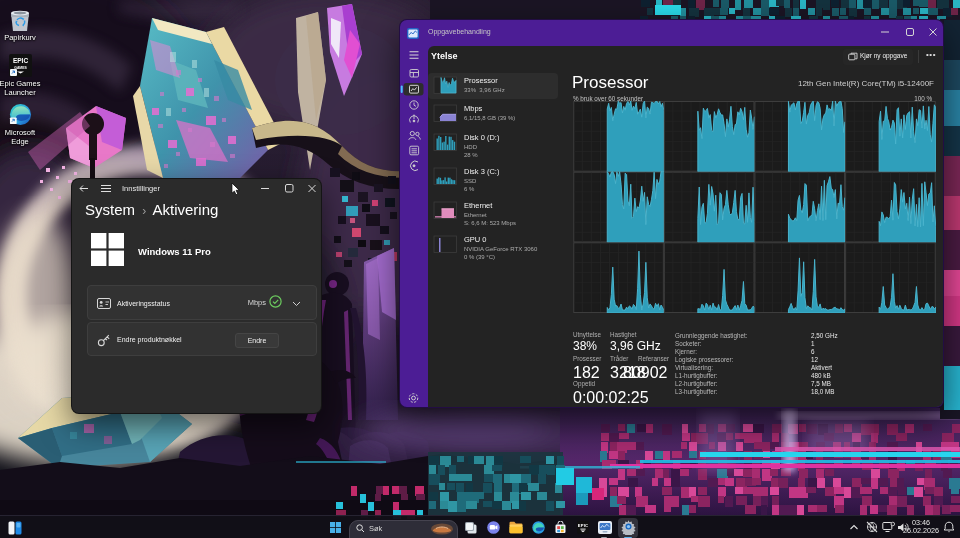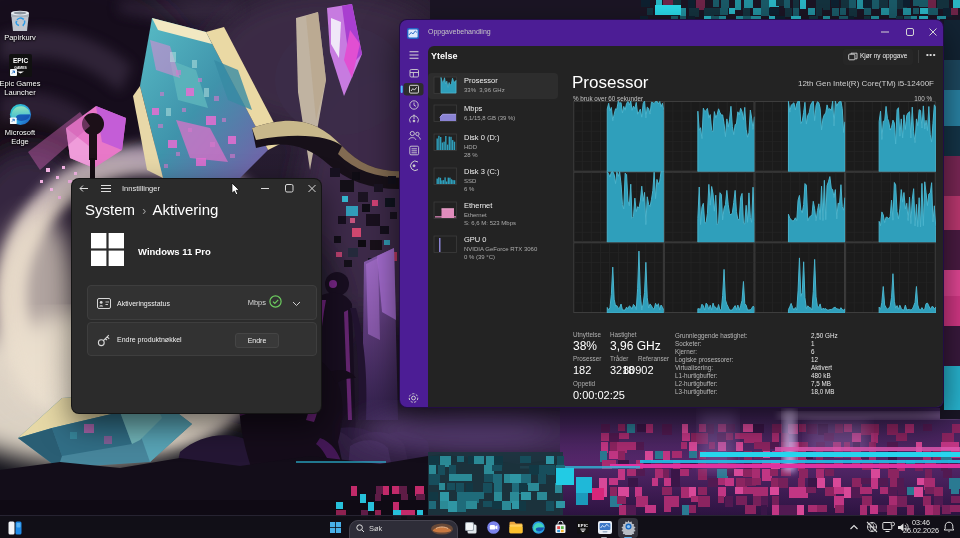--- a/index.html
+++ b/index.html
@@ -19,21 +19,21 @@
 #tm { position:absolute; left:399px; top:19px; width:545px; height:389px; background:#4c1d95; border-radius:8px; box-shadow:0 14px 34px rgba(0,0,0,.6); border:1px solid rgba(0,0,0,.55); overflow:hidden; }
 #tm .title { position:absolute; left:28px; top:8px; font-size:7px; color:#c6c6c6; }
 #tm-main { position:absolute; left:28px; top:26px; right:0; bottom:0; background:#232323; border-top-left-radius:6px; }
 #tm .h1 { position:absolute; left:145px; top:50px; font-size:17px; color:#fff; }
 #tm .chip { position:absolute; font-size:7.5px; color:#cfcfcf; }
 .lstsel { position:absolute; left:0px; top:52.5px; width:130px; height:26px; background:#2d2d2d; border-radius:4px; }
 .lst { position:absolute; left:36px; font-size:7.5px; color:#f0f0f0; }
 .lstsub { position:absolute; left:36px; font-size:6px; color:#ababab; }
 .stat-lab { position:absolute; font-size:6.3px; color:#b0b0b0; }
 .stat-big { position:absolute; font-size:12px; color:#fff; }
-.stat-mid { position:absolute; font-size:11px; color:#fff; }
+.stat-mid { position:absolute; font-size:16px; color:#fff; }
 .kv { position:absolute; font-size:6.3px; color:#b8b8b8; }
 .kv b { position:absolute; left:136px; color:#e8e8e8; font-weight:400; white-space:nowrap; }
 
 #bar { position:absolute; left:0; top:515px; width:960px; height:23px; background:rgba(18,16,24,.96); border-top:1px solid rgba(60,55,75,.5); }
 .tray { position:absolute; color:#e8e8e8; }
 </style>
 </head>
 <body>
 <div id="desk">
 <svg class="abs" style="left:0;top:0" width="960" height="538" viewBox="0 0 960 538">

